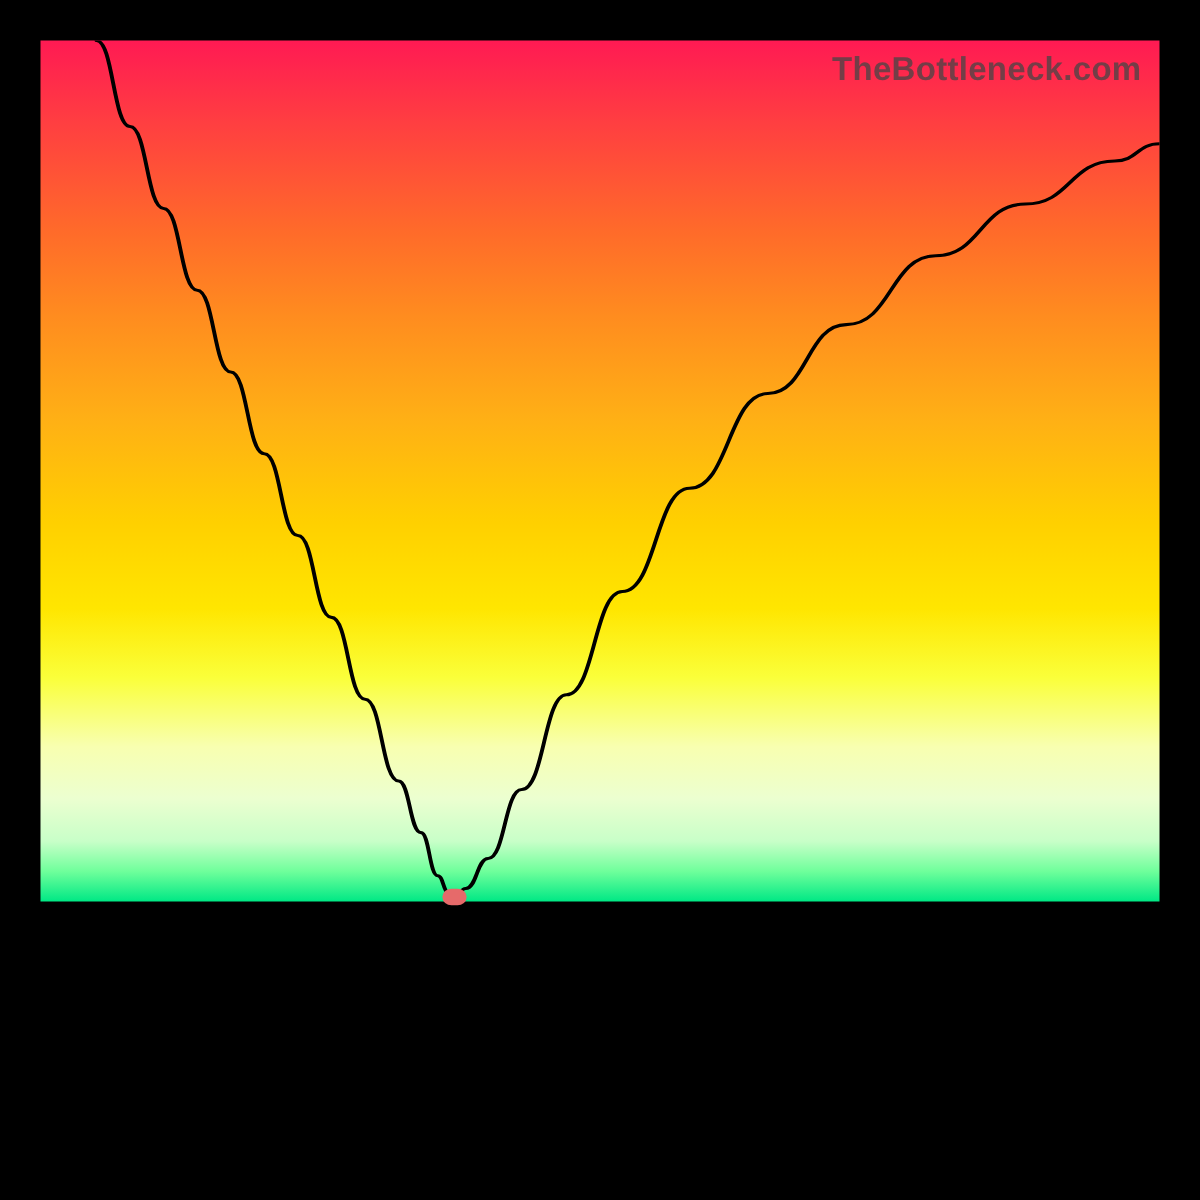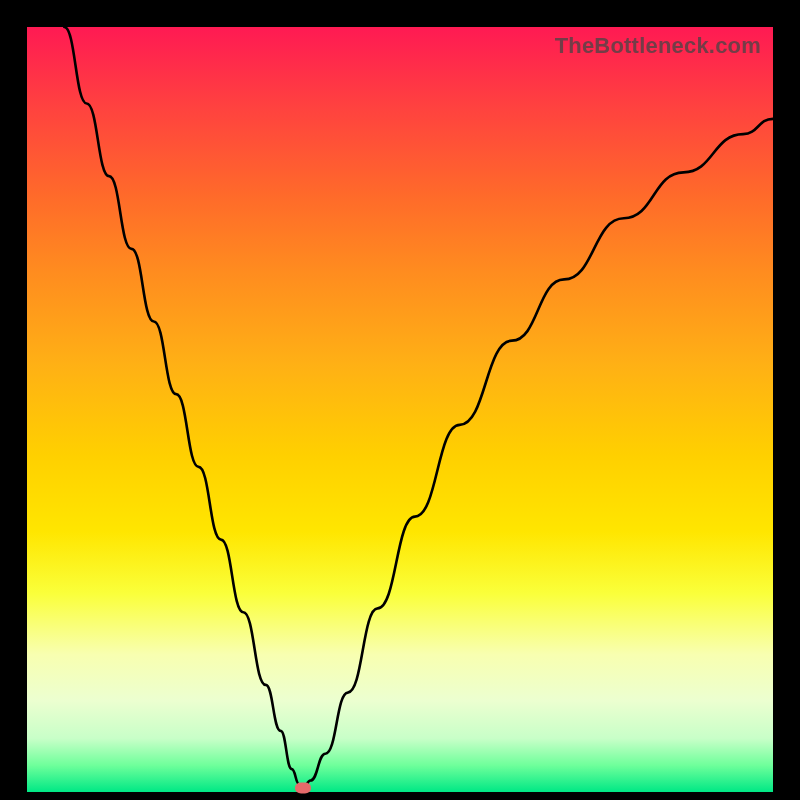--- a/index.html
+++ b/index.html
@@ -8,21 +8,21 @@
     width: 800px;
     height: 800px;
     background: #000;
     position: relative;
   }
   .plot-area {
     position: absolute;
     left: 27px;
     top: 27px;
     width: 746px;
-    height: 765px;
+    height: 574px;
     background: linear-gradient(to bottom,
       #ff1a53 0%,
       #ff4040 10%,
       #ff6a2a 22%,
       #ff8c1f 32%,
       #ffb015 44%,
       #ffd000 56%,
       #ffe600 66%,
       #faff3a 74%,
       #f8ffb0 82%,

